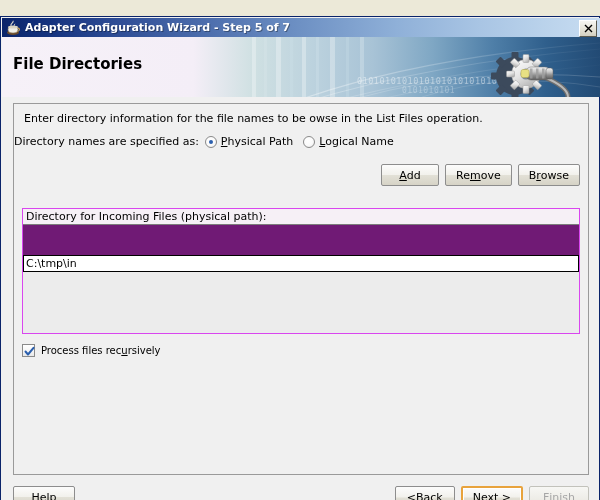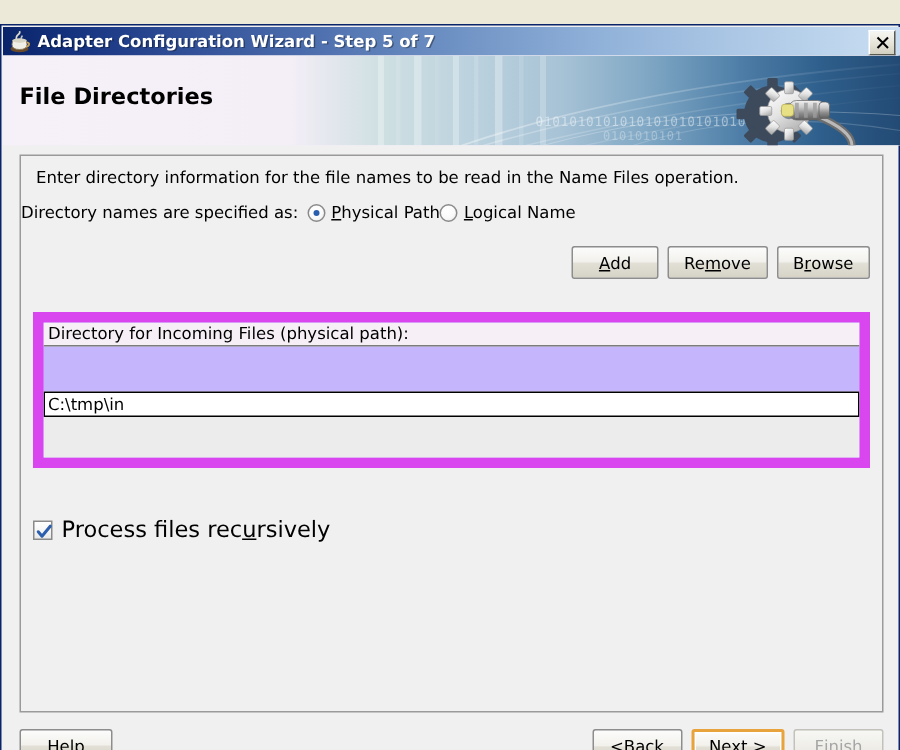--- a/index.html
+++ b/index.html
@@ -121,20 +121,21 @@
   }
   .radio-label-lead {
     font-size: 11px;
     color: #000;
     margin-right: 6px;
     white-space: nowrap;
   }
   .radio-opt {
     display: flex;
     align-items: center;
+    margin-right: 10px;
     cursor: pointer;
     white-space: nowrap;
   }
   .radio-opt:last-child { margin-right: 8px; }
   .radio-mark {
     width: 12px; height: 12px;
     border-radius: 50%;
     box-sizing: border-box;
     border: 1px solid #8a8a8a;
     background: radial-gradient(circle at 38% 33%, #ffffff 0%, #fafafa 55%, #e4e4e4 100%);
@@ -186,24 +187,24 @@
   .btn.focused {
     border: 2px solid #e8a33d;
     box-shadow: inset 0 0 0 1px #ffffff;
   }
 
   
   .listbox {
     position: absolute;
     left: 8px; top: 104px;
     width: 558px;
-    height: 104px;
-    box-sizing: border-box;
-    border: 7px solid #d946ef;
-    background: #c4b5fd;
+    height: 126px;
+    box-sizing: border-box;
+    border: 1px solid #d946ef;
+    background: #701a75;
     overflow: hidden;
   }
   .listbox-header {
     height: 16px;
     box-sizing: border-box;
     background: #f6f0f6;
     border-bottom: 1px solid #7c7c7c;
     display: flex;
     align-items: center;
     padding-left: 3px;
@@ -241,21 +242,21 @@
   .cb-mark {
     width: 13px; height: 13px;
     box-sizing: border-box;
     border: 1px solid #8a8a8a;
     background: linear-gradient(to bottom, #ffffff 0%, #f4f4f4 60%, #e8e8e8 100%);
     margin-right: 6px;
     position: relative;
     flex: 0 0 auto;
   }
   .cb-mark.checked svg { position: absolute; left: 1px; top: 1px; }
-  .cb-text { font-size: 15px; color: #000; }
+  .cb-text { font-size: 10px; color: #000; }
 
   
   .footer {
     position: absolute;
     left: 1px; top: 462px;
     width: 598px;
     height: 36px;
   }
   .help-btn {
     position: absolute;
@@ -391,21 +392,21 @@
         <rect x="540" y="31.5" width="2.5" height="10" fill="#9d9d9d" opacity="0.8"></rect>
         <rect x="519" y="32.5" width="8" height="8" rx="2" fill="#e8e084" stroke="#b9ad4f" stroke-width="0.5"></rect>
         <rect x="544" y="31" width="7" height="11" rx="2.5" fill="url(#metalGrad)" stroke="#5e5e5e" stroke-width="0.5"></rect>
       </g>
     </svg>
     <div class="banner-title">File Directories</div>
   </div>
 
   <div class="content-panel">
 
-    <div class="instruction">Enter directory information for the file names to be read in the Name Files operation.</div>
+    <div class="instruction">Enter directory information for the file names to be owse in the List Files operation.</div>
 
     <div class="radio-row">
       <span class="radio-label-lead">Directory names are specified as:</span>
 
       <span class="radio-opt">
         <span class="radio-mark checked"></span>
         <span class="radio-text"><span class="mn">P</span><span>hysical Path</span></span>
       </span>
 
       <span class="radio-opt">

